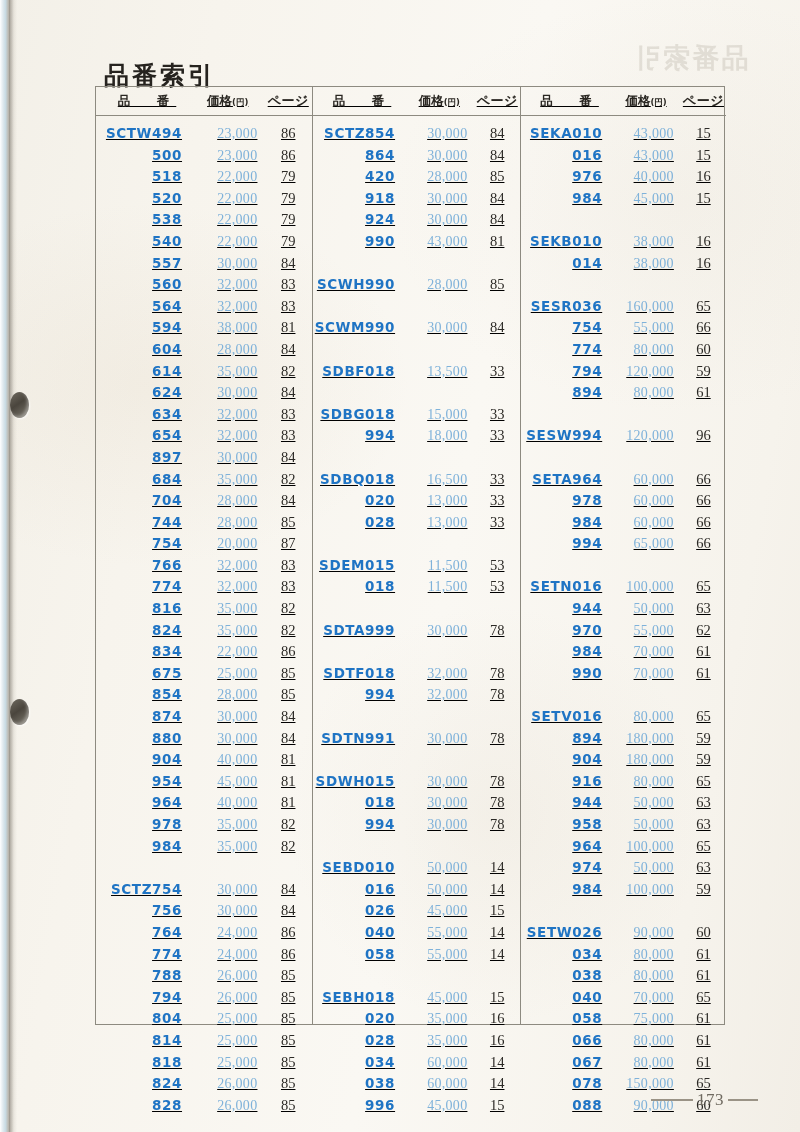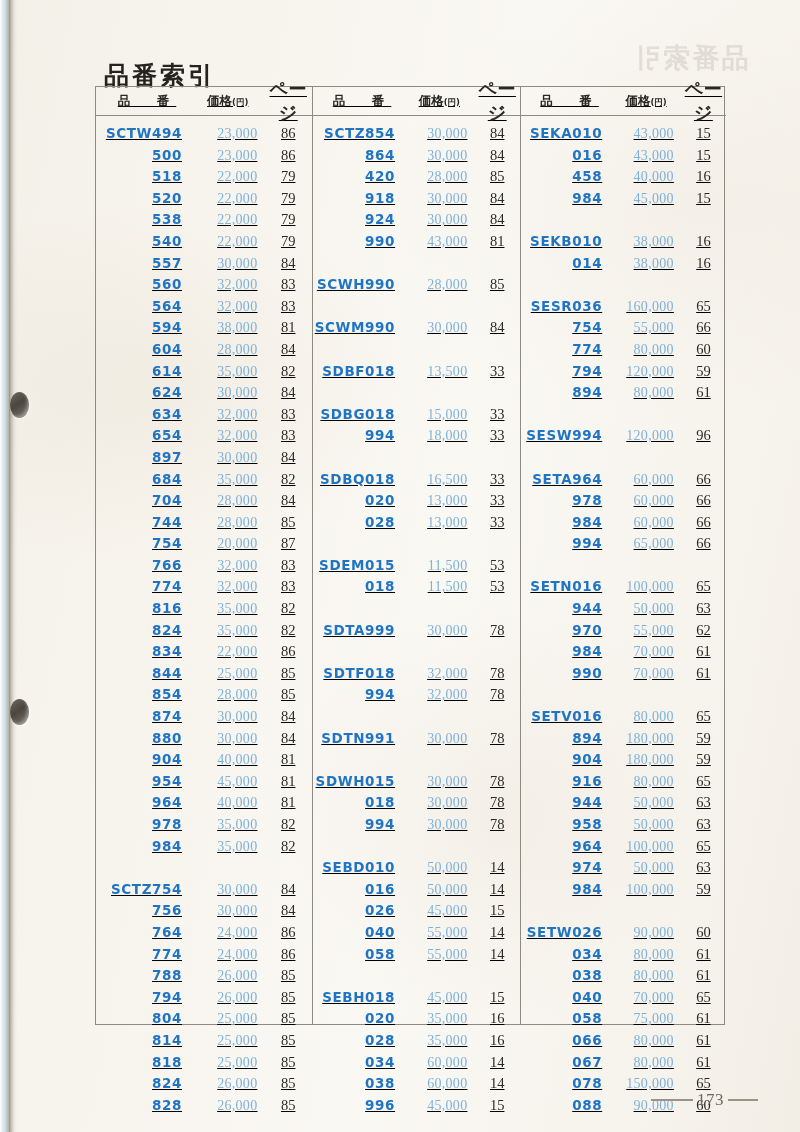--- a/index.html
+++ b/index.html
@@ -117,21 +117,21 @@
     width: 34%;
     text-align: center;
     font-size: 12.5px;
     font-weight: 600;
     white-space: nowrap;
   }
   .h-price .yen { font-size: 8.5px; vertical-align: baseline; }
   .h-page {
     width: 22%;
     text-align: center;
-    font-size: 18px;
+    font-size: 13px;
     font-weight: 600;
     letter-spacing: 0.5px;
   }
 
   .rows {
     padding-top: 9px;
   }
   .row {
     display: flex;
     align-items: baseline;
@@ -335,21 +335,21 @@
             <span class="c-code">824</span>
             <span class="c-price">35,000</span>
             <span class="c-page">82</span>
           </div>
           <div class="row">
             <span class="c-code">834</span>
             <span class="c-price">22,000</span>
             <span class="c-page">86</span>
           </div>
           <div class="row">
-            <span class="c-code">844</span>
+            <span class="c-code">675</span>
             <span class="c-price">25,000</span>
             <span class="c-page">85</span>
           </div>
           <div class="row">
             <span class="c-code">854</span>
             <span class="c-price">28,000</span>
             <span class="c-page">85</span>
           </div>
           <div class="row">
             <span class="c-code">874</span>
@@ -700,21 +700,21 @@
             <span class="c-code">SEKA010</span>
             <span class="c-price">43,000</span>
             <span class="c-page">15</span>
           </div>
           <div class="row">
             <span class="c-code">016</span>
             <span class="c-price">43,000</span>
             <span class="c-page">15</span>
           </div>
           <div class="row">
-            <span class="c-code">458</span>
+            <span class="c-code">976</span>
             <span class="c-price">40,000</span>
             <span class="c-page">16</span>
           </div>
           <div class="row">
             <span class="c-code">984</span>
             <span class="c-price">45,000</span>
             <span class="c-page">15</span>
           </div>
           <div class="row spacer">
             <span class="c-code"></span>

